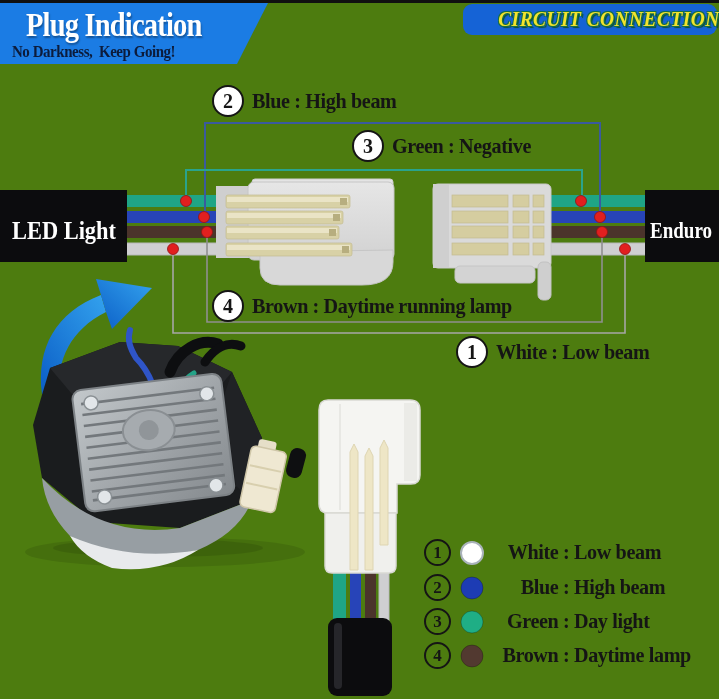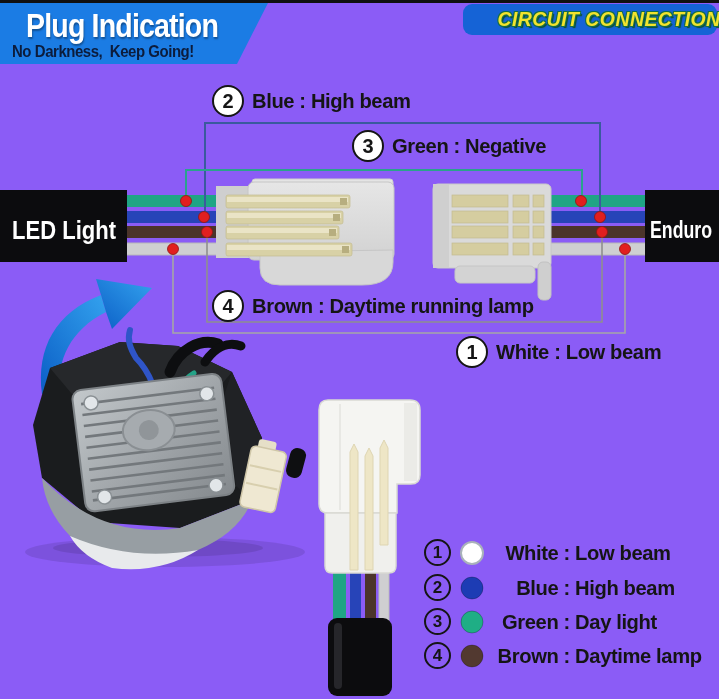--- a/index.html
+++ b/index.html
@@ -1,17 +1,17 @@
 <!DOCTYPE html>
 <html><head>
 <meta charset="utf-8">
 <style>
   html,body{margin:0;padding:0;background:#ffffff;}
-  .stage{position:relative;width:719px;height:699px;background:#8b5cf6;overflow:hidden;
-         font-family:Liberation Sans, sans-serif;}
+  .stage{position:relative;width:719px;height:699px;background:#4d7c0f;overflow:hidden;
+         font-family:Liberation Serif, serif;}
   .topbar{position:absolute;left:0;top:0;width:719px;height:3px;background:#101010;}
   svg{display:block;}
   .abs{position:absolute;}
   
   .banner{left:0;top:3px;width:280px;height:62px;}
   .banner-title{left:26px;top:6px;font-size:34px;font-weight:bold;color:#ffffff;
       letter-spacing:-1px;transform:scaleX(.84);transform-origin:left top;white-space:pre;
       text-shadow:1px 2px 2px rgba(0,0,0,.35);}
   .banner-sub{left:12px;top:42px;font-size:17px;font-weight:bold;color:#0c1c3c;
       letter-spacing:-.5px;transform:scaleX(.88);transform-origin:left top;white-space:pre;}

